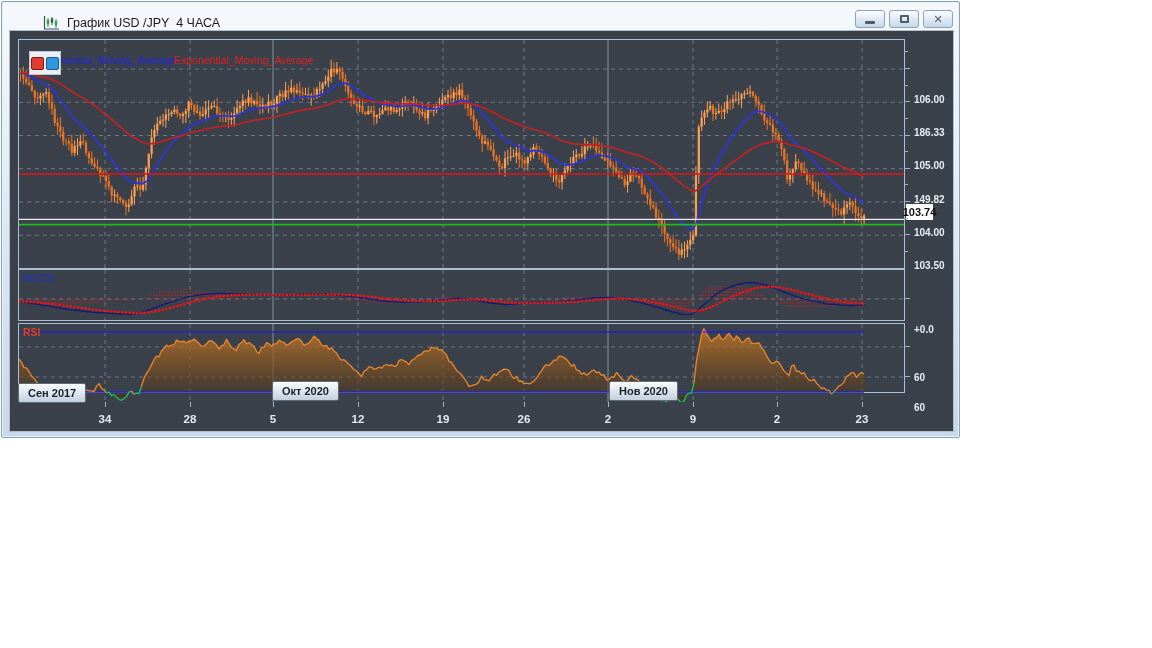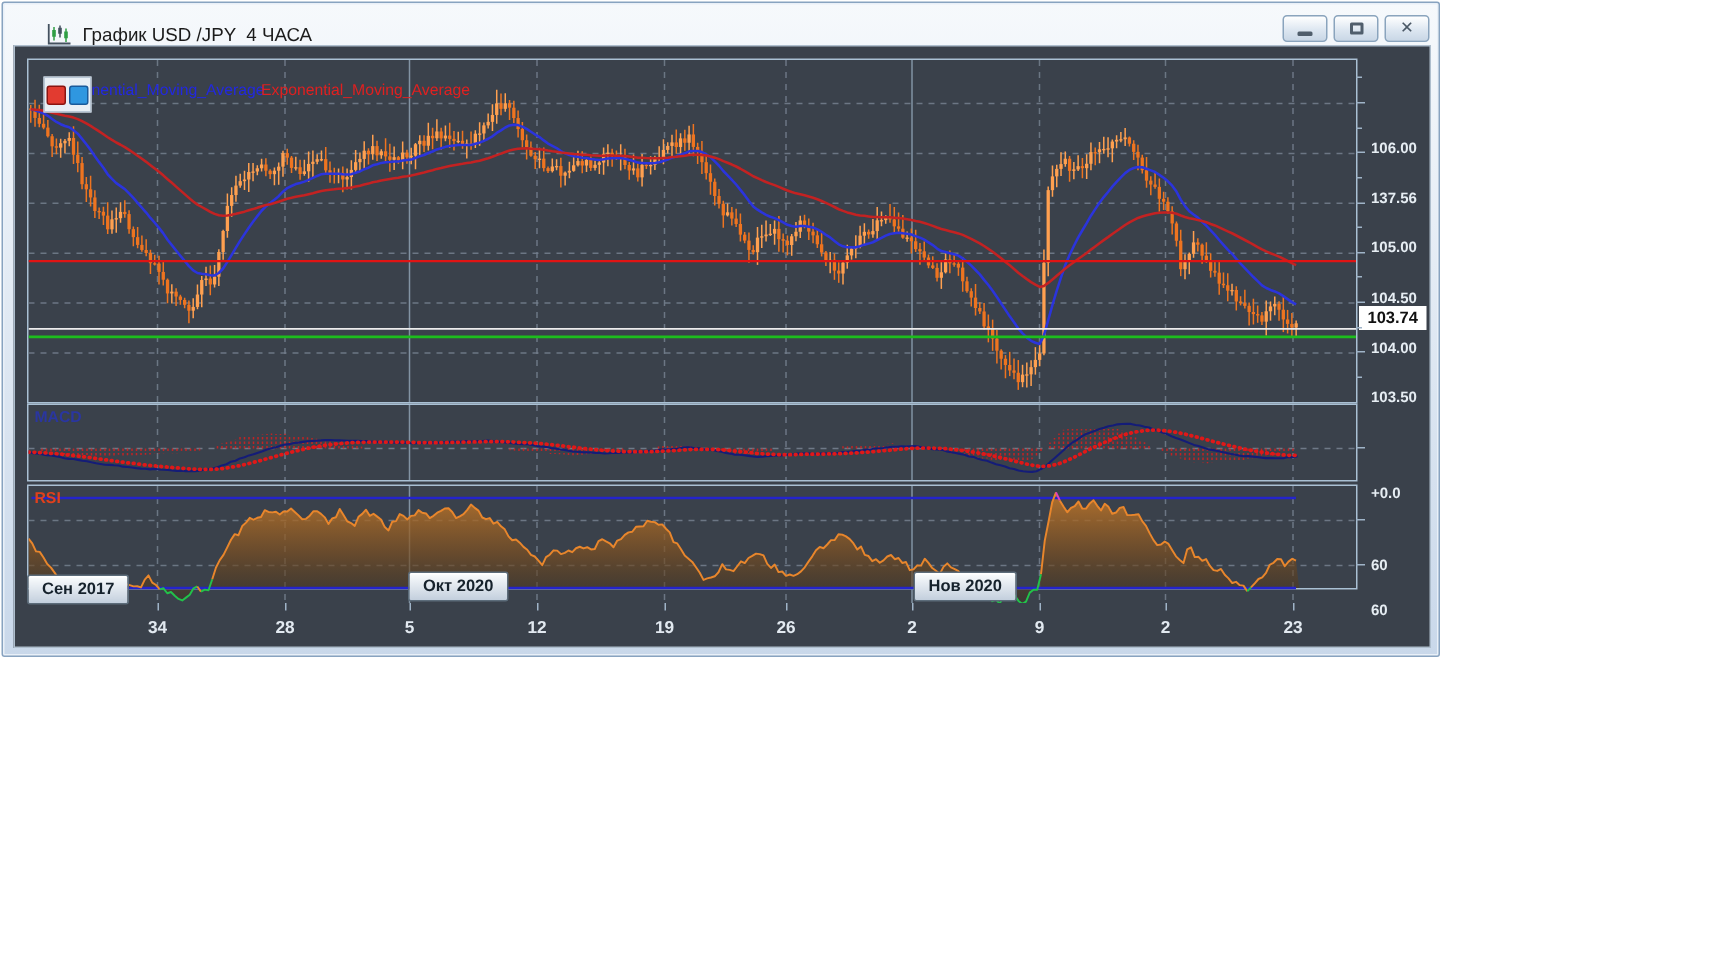--- a/index.html
+++ b/index.html
@@ -2,21 +2,21 @@
 <html><head>
 <meta charset="utf-8">
 <style>
   html,body{margin:0;padding:0;}
   body{width:1152px;height:648px;background:#ffffff;font-family:"Liberation Sans","DejaVu Sans",sans-serif;position:relative;overflow:hidden;}
 
   
   .window{position:absolute;left:1px;top:1px;width:957px;height:435px;
     background:linear-gradient(#f6f9fc,#c9d8ea);border:1px solid #88a3c0;border-radius:2px;
     box-shadow:inset 0 0 0 1px #e9f0f8;}
-  .titlebar{position:absolute;left:0;top:0;right:0;height:42px;display:flex;align-items:center;padding-left:29px;}
+  .titlebar{position:absolute;left:12px;top:0;right:0;height:42px;display:flex;align-items:center;padding-left:29px;}
   .app-icon{width:17px;height:15px;flex:0 0 auto;}
   .title{font-size:12.5px;color:#1b1b1b;margin-left:7px;white-space:pre;}
   .winbtns{position:absolute;right:6px;top:8px;display:flex;gap:4px;}
   .wbtn{width:28px;height:16px;background:linear-gradient(#ffffff,#dde7f1 55%,#c9d7e6);
     border:1px solid #8aa4bd;border-radius:3px;display:flex;align-items:center;justify-content:center;cursor:default;}
   .glyph-min{width:10px;height:3px;background:#505e6c;border-radius:1px;margin-top:6px;}
   .glyph-res{width:9px;height:8px;border:2px solid #505e6c;border-radius:1px;box-sizing:border-box;}
   .glyph-close{font-size:11px;font-weight:bold;color:#4a5866;line-height:1;}
 
   
@@ -37,21 +37,21 @@
   .legend-text.red{left:155px;color:#e02020;}
   .legend-box{position:absolute;left:10px;top:11px;width:30px;height:22px;background:#e9eff5;
     border:1px solid #b9c7d5;z-index:3;display:flex;align-items:center;justify-content:center;gap:2px;}
   .sw{width:11px;height:11px;border-radius:2px;display:block;}
   .sw.red{background:#e23b30;border:1px solid #8a1410;}
   .sw.blue{background:#2f97e0;border:1px solid #1a5a9a;}
 
   
   .yaxis{position:absolute;left:895px;top:0;width:48px;height:100%;}
   .ylab{position:absolute;left:9px;font-size:10px;font-weight:bold;color:#e6edf3;white-space:pre;margin-top:32px;}
-  .price-tag{position:absolute;left:1px;top:173px;width:45px;height:16px;background:#ffffff;color:#111;
+  .price-tag{position:absolute;left:1px;top:173px;width:27px;height:16px;background:#ffffff;color:#111;
     font-size:11px;font-weight:bold;display:flex;align-items:center;justify-content:center;}
 
   
   .xlab{position:absolute;top:382px;width:26px;text-align:center;font-size:11.5px;font-weight:bold;color:#e2e9f0;}
   .month-box{position:absolute;height:18px;padding:0 9px;background:linear-gradient(#fbfdfe,#c3cfdd);
     border:1px solid #5c6c7a;border-radius:2px;box-shadow:inset 0 1px 0 #ffffff;
     font-size:11px;font-weight:bold;color:#16222c;display:flex;align-items:center;z-index:5;}
   .xtick{position:absolute;top:371px;width:1px;height:5px;background:#9fb4c8;}
   .ytick{position:absolute;height:1px;background:#9fb4c8;}
 </style>
@@ -978,23 +978,23 @@
           <polyline points="685,4.3 687.5,9.6" fill="none" stroke="#e040c0" stroke-width="1.3" stroke-linejoin="round"></polyline>
           <polyline points="687.5,9.6 690,13.7 692.5,17.5 695,14.6 697.5,13.4 700,10.3 702.5,15.0 705,15.1 707.5,11.6 710,9.5 712.5,13.2 715,16.3 717.5,11.9 720,13.9 722.5,18.5 725,17.7 727.5,14.6 730,14.0 732.5,19.4 735,19.4 737.5,19.2 740,18.8 742.5,23.4 745,26.6 747.5,31.6 750,36.1 752.5,39.4 755,39.0 757.5,37.0 760,38.6 762.5,42.8 765,46.9 767.5,49.3 770,51.4 772.5,42.2 775,40.9 777.5,47.4 780,47.2 782.5,49.9 785,48.7 787.5,53.1 790,56.1 792.5,56.6 795,55.3 797.5,59.2 800,61.6 802.5,64.7 805,63.9 807.5,66.1 810,66.4 812.5,70.2" fill="none" stroke="#e8862c" stroke-width="1.3" stroke-linejoin="round"></polyline>
           <polyline points="812.5,70.2 815,67.6" fill="none" stroke="#22c24a" stroke-width="1.3" stroke-linejoin="round"></polyline>
           <polyline points="815,67.6 817.5,64.9 820,62.0 822.5,60.9 825,57.9 827.5,52.5 830,51.2 832.5,48.7 835,48.8 837.5,53.5 840,50.4 842.5,48.5 845,49.8" fill="none" stroke="#e8862c" stroke-width="1.3" stroke-linejoin="round"></polyline>
         </svg>
       <span class="plabel rsi">RSI</span>
     </div>
 
     <div class="yaxis">
       <span class="ylab" style="top:31px">106.00</span>
-      <span class="ylab" style="top:64px">137.56</span>
+      <span class="ylab" style="top:64px">186.33</span>
       <span class="ylab" style="top:97px">105.00</span>
-      <span class="ylab" style="top:131px">104.50</span>
+      <span class="ylab" style="top:131px">149.82</span>
       <span class="ylab" style="top:164px">104.00</span>
       <span class="ylab" style="top:197px">103.50</span>
       <div class="price-tag">103.74</div>
       <span class="ylab" style="top:261px">+0.0</span>
       <span class="ylab" style="top:309px">60</span>
       <span class="ylab" style="top:339px">60</span>
     </div>
 
     <span class="xlab" style="left:82px">34</span>
     <span class="xlab" style="left:167px">28</span>

